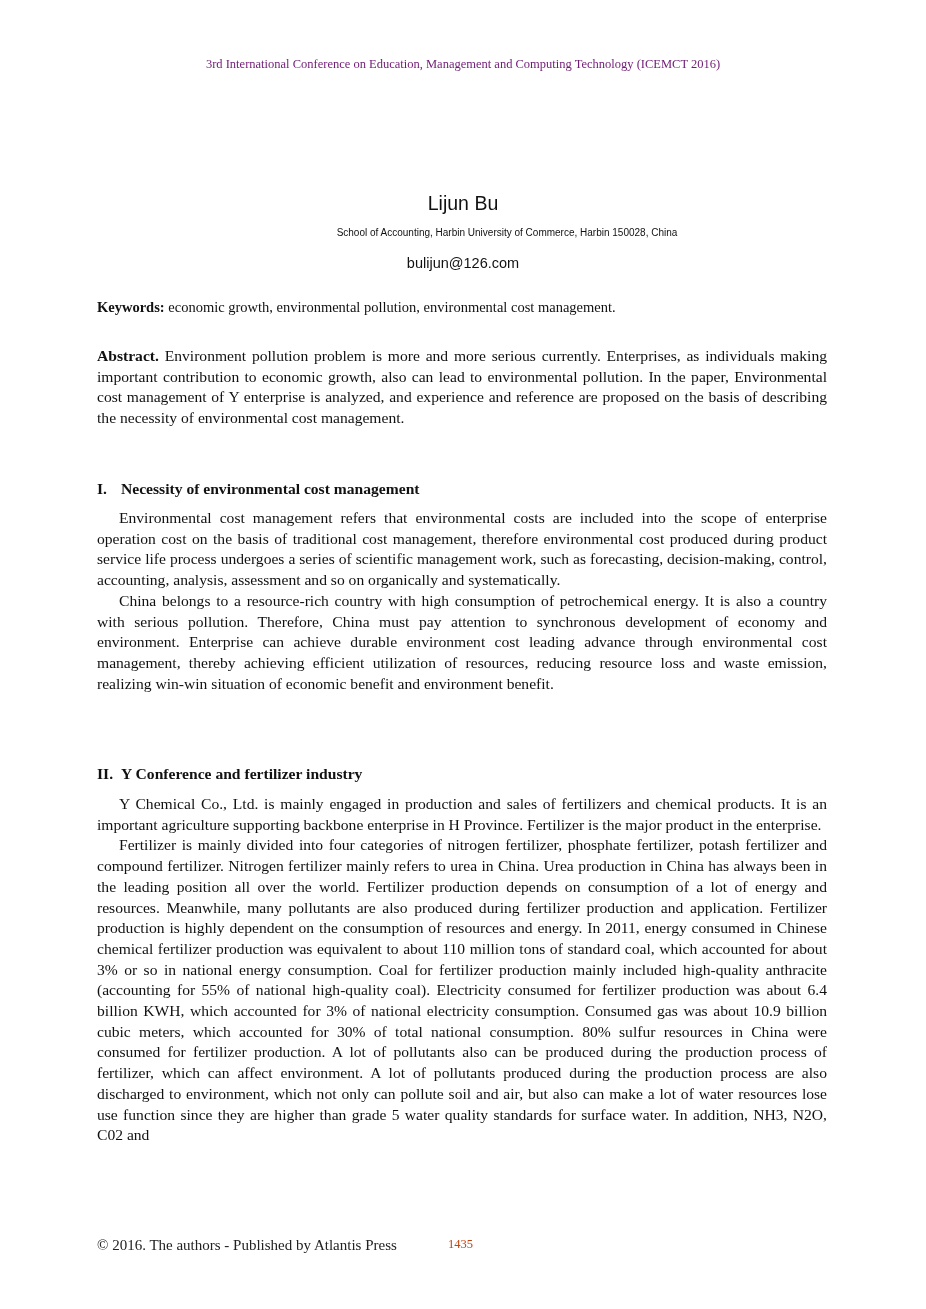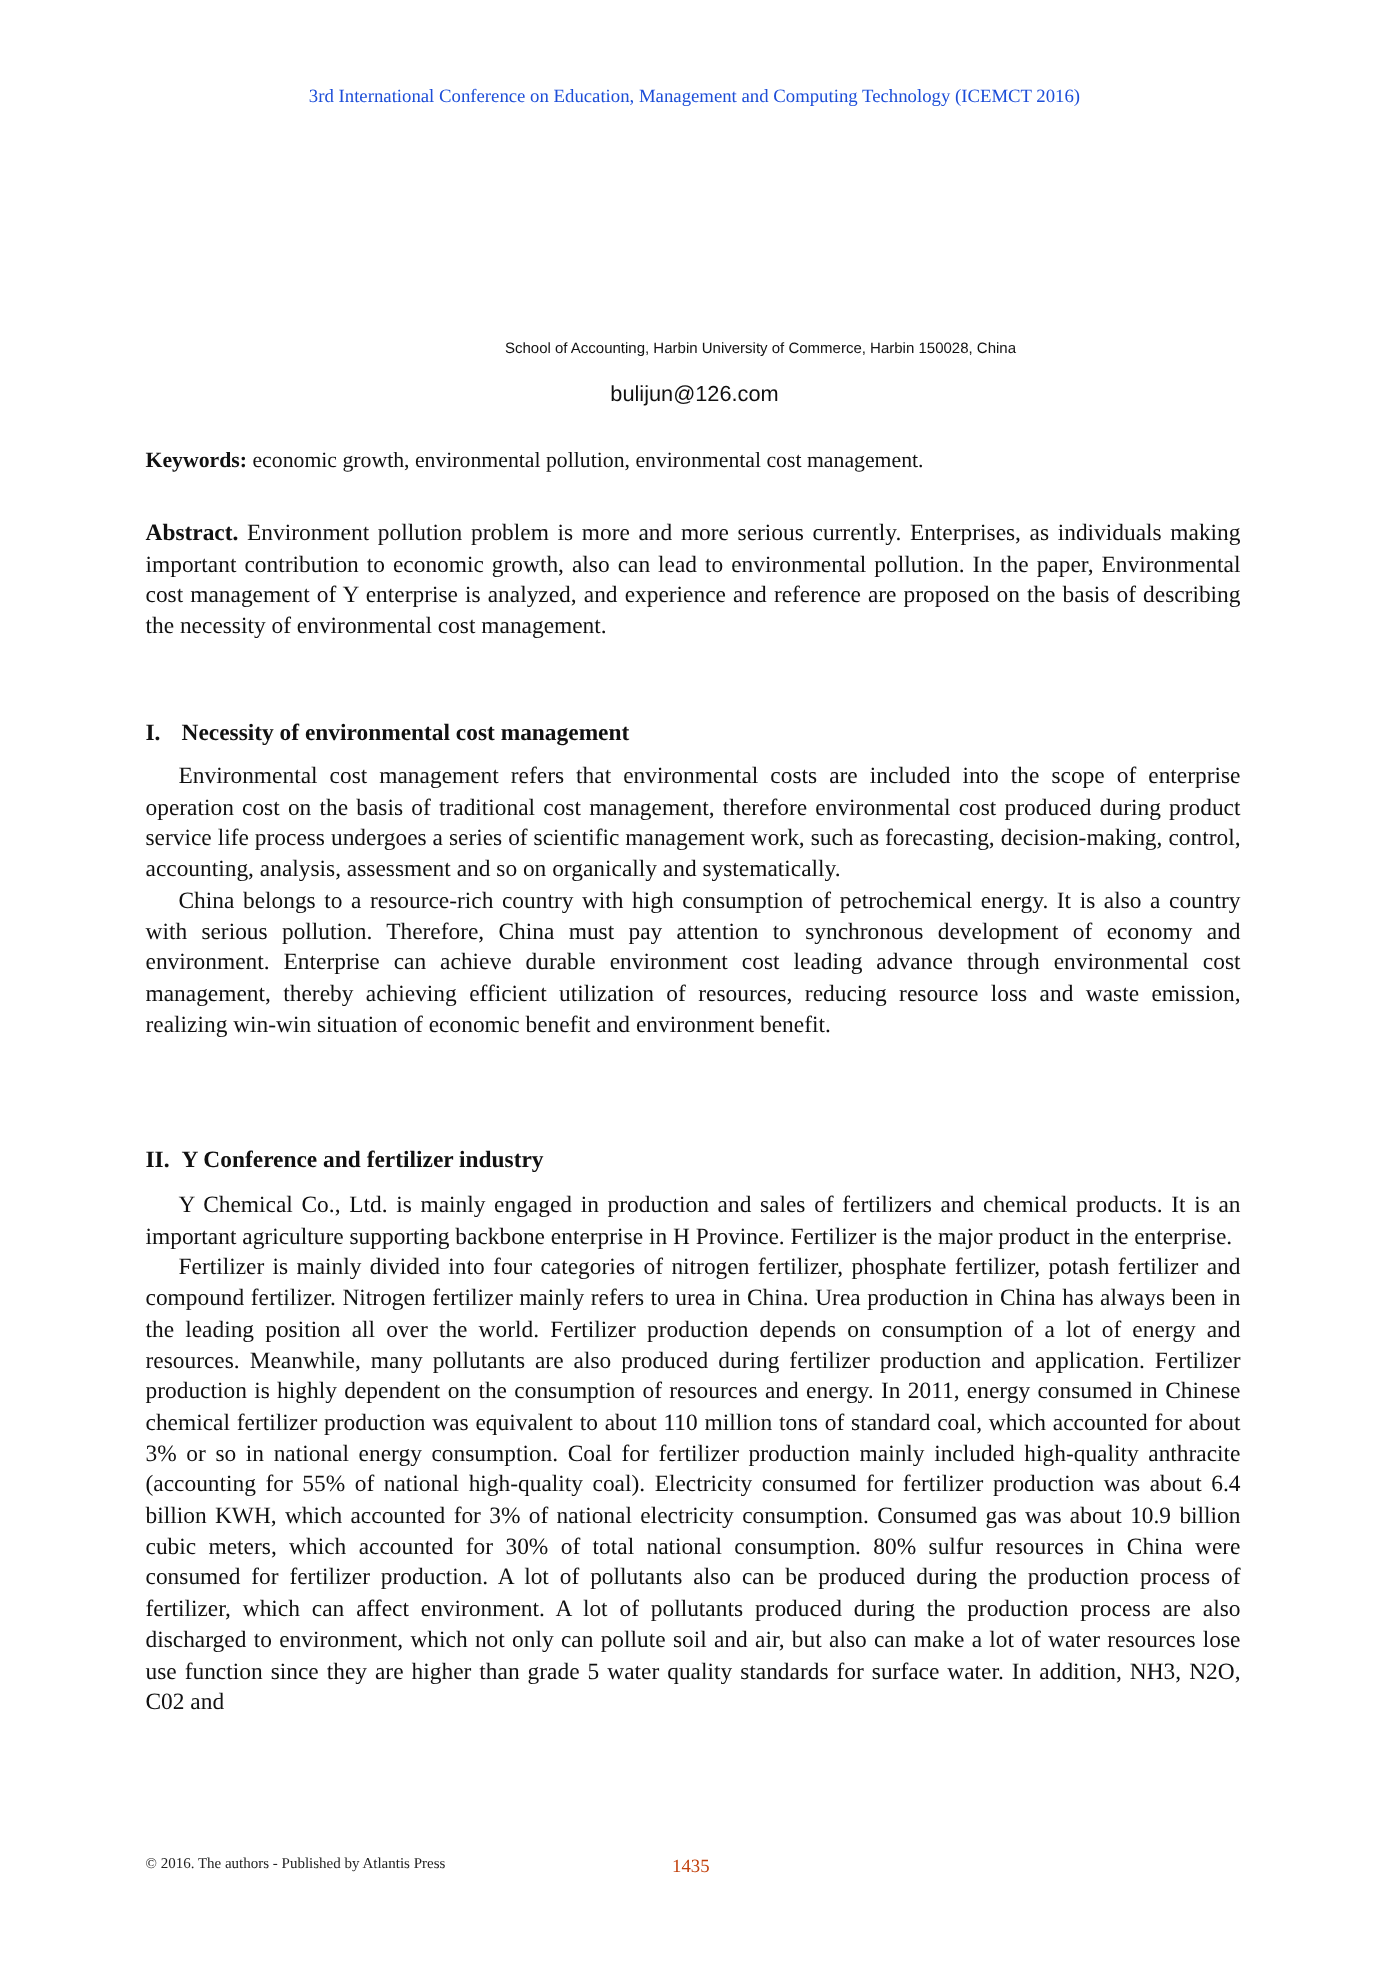--- a/index.html
+++ b/index.html
@@ -1,19 +1,19 @@
 <!DOCTYPE html>
 <html><head>
 <meta charset="utf-8">
 <style>
   html, body { margin: 0; padding: 0; background: #ffffff; }
   body { width: 926px; height: 1309px; position: relative; overflow: hidden; color: #111; }
   .page { position: absolute; left: 0; top: 0; width: 926px; height: 1309px; }
   .conf-header { position: absolute; top: 57px; left: 0; width: 926px; text-align: center;
-    font-family: "Liberation Serif", serif; font-size: 12.5px; color: #1d4ed8; }
+    font-family: "Liberation Serif", serif; font-size: 12.5px; color: #701a75; }
   .title { position: absolute; top: 125px; left: 110px; width: 706px; text-align: center;
     font-family: "Liberation Sans", sans-serif; font-weight: bold; font-size: 19.5px; line-height: 27px; color: #111; }
   .author { position: absolute; top: 192px; left: 0; width: 926px; text-align: center;
     font-family: "Liberation Sans", sans-serif; font-size: 19.5px; color: #111; }
   .affiliation { position: absolute; top: 227px; left: 0; width: 926px; text-align: center;
     font-family: "Liberation Sans", sans-serif; font-size: 10px; color: #111; margin-left: 44px; }
   .email { position: absolute; top: 255px; left: 0; width: 926px; text-align: center;
     font-family: "Liberation Sans", sans-serif; font-size: 14.5px; color: #111; }
   .keywords { position: absolute; top: 299px; left: 97px; width: 732px;
     font-family: Liberation Serif, serif; font-size: 14.5px; color: #111; }
@@ -21,31 +21,32 @@
   .body-block { position: absolute; left: 97px; width: 730px;
     font-family: "Liberation Serif", serif; font-size: 15.6px; line-height: 20.7px; color: #111;
     text-align: justify; }
   .body-block p { margin: 0; }
   .body-block p.indent { text-indent: 22px; }
   .abstract-label { font-weight: bold; }
   .section-heading { position: absolute; left: 97px; font-family: "Liberation Serif", serif;
     font-weight: bold; font-size: 15.6px; color: #111; }
   .section-heading .num { display: inline-block; width: 24px; }
   .footer-left { position: absolute; top: 1237px; left: 97px; font-family: "Liberation Serif", serif;
-    font-size: 10px; color: #222; }
+    font-size: 15px; color: #222; }
   .footer-page { position: absolute; top: 1237px; left: 448px; font-family: "Liberation Serif", serif;
     font-size: 12.5px; color: #c2410c; }
 </style>
 </head>
 <body>
 
 <div class="page">
 
   <div class="conf-header">3rd International Conference on Education, Management and Computing Technology (ICEMCT 2016)</div>
 
+  <div class="author">Lijun Bu</div>
   <div class="affiliation">School of Accounting, Harbin University of Commerce, Harbin 150028, China</div>
   <div class="email">bulijun@126.com</div>
 
   <div class="keywords"><span class="kw-label">Keywords:</span><span> economic growth, environmental pollution, environmental cost management.</span></div>
 
   <div class="body-block" style="top:346px;">
     <p><span class="abstract-label">Abstract.</span><span> Environment pollution problem is more and more serious currently. Enterprises, as individuals making important contribution to economic growth, also can lead to environmental pollution. In the paper, Environmental cost management of Y enterprise is analyzed, and experience and reference are proposed on the basis of describing the necessity of environmental cost management.</span></p>
   </div>
 
   <div class="section-heading" style="top:480px;"><span class="num">I.</span><span>Necessity of environmental cost management</span></div>

